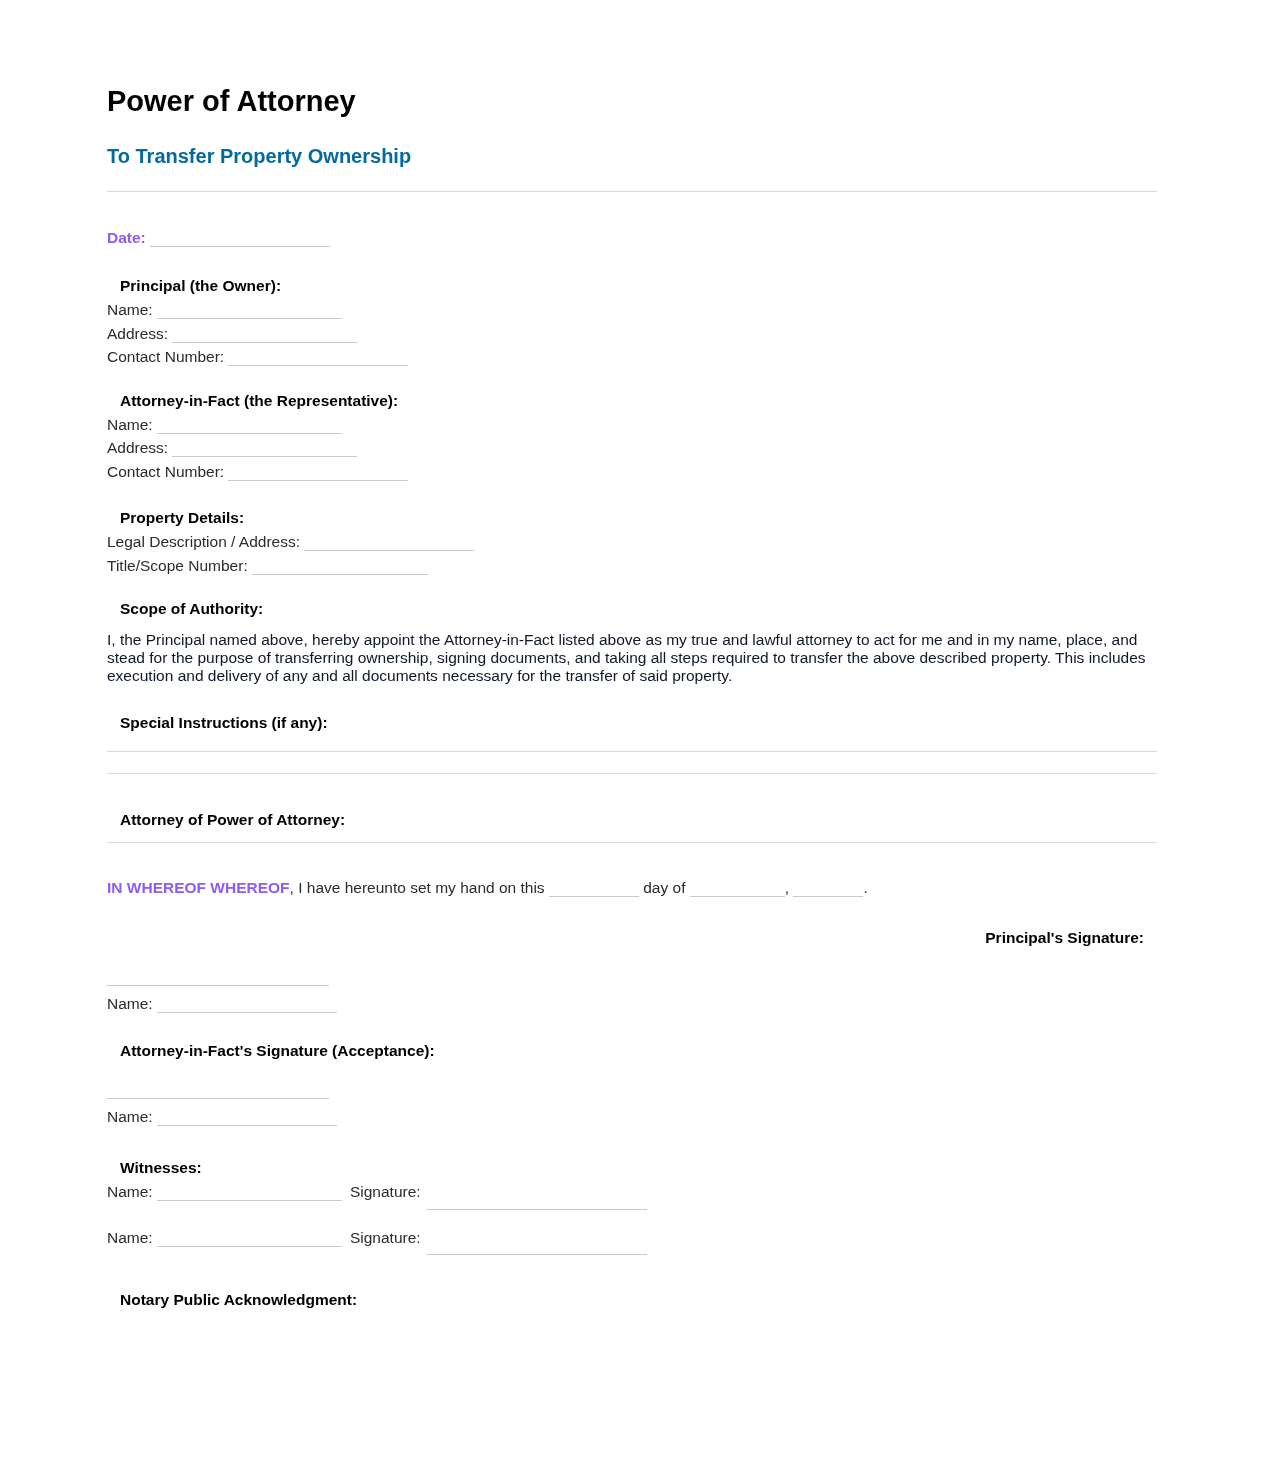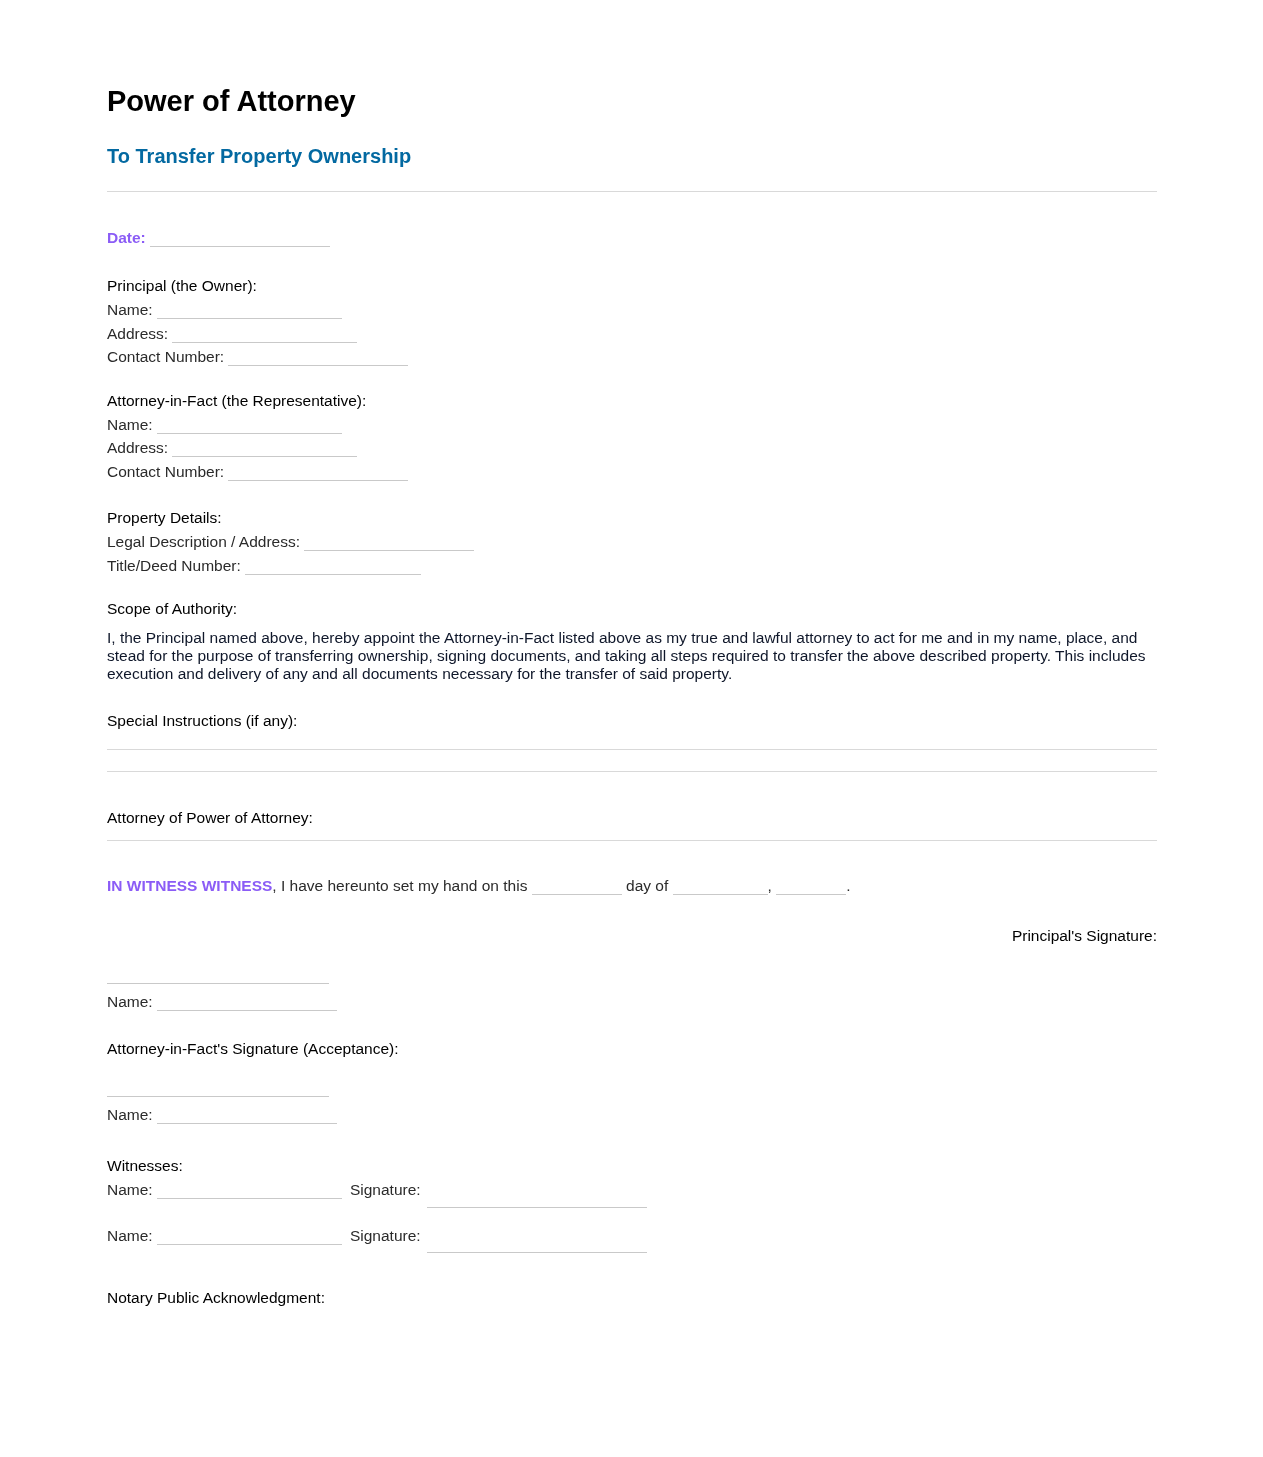--- a/index.html
+++ b/index.html
@@ -40,24 +40,24 @@
     border: none;
     border-bottom: 1px solid #d9d9d9;
   }
   .date-row {
     margin: 36px 0 0 0;
     font-size: 15.5px;
     line-height: 19px;
   }
   .bold-label { font-weight: 700; color: #8b5cf6; }
   .sec-h {
-    margin: 0;
+    margin: 13px;
     font-size: 15.5px;
     line-height: 19px;
-    font-weight: 400;
+    font-weight: 700;
     color: #000000;
   }
   .mt-principal   { margin-top: 29px; margin-bottom: 3px; }
   .mt-attorney    { margin-top: 22px; margin-bottom: 3px; }
   .mt-property    { margin-top: 25px; margin-bottom: 3px; }
   .mt-scope       { margin-top: 22px; }
   .mt-special     { margin-top: 28px; }
   .mt-duration    { margin-top: 36px; }
   .mt-psig        { margin-top: 31px; text-align: right; }
   .mt-asig        { margin-top: 25px; }
@@ -132,33 +132,33 @@
   <p class="row"><span>Address:</span> <span class="blank w185"></span></p>
   <p class="row"><span>Contact Number:</span> <span class="blank w180"></span></p>
 
   <p class="sec-h mt-attorney">Attorney-in-Fact (the Representative):</p>
   <p class="row"><span>Name:</span> <span class="blank w185"></span></p>
   <p class="row"><span>Address:</span> <span class="blank w185"></span></p>
   <p class="row"><span>Contact Number:</span> <span class="blank w180"></span></p>
 
   <p class="sec-h mt-property">Property Details:</p>
   <p class="row"><span>Legal Description / Address:</span> <span class="blank w170"></span></p>
-  <p class="row"><span>Title/Deed Number:</span> <span class="blank w176"></span></p>
+  <p class="row"><span>Title/Scope Number:</span> <span class="blank w176"></span></p>
 
   <p class="sec-h mt-scope">Scope of Authority:</p>
   <p class="scope-body">I, the Principal named above, hereby appoint the Attorney-in-Fact listed above as my true and lawful attorney to act for me and in my name, place, and stead for the purpose of transferring ownership, signing documents, and taking all steps required to transfer the above described property. This includes execution and delivery of any and all documents necessary for the transfer of said property.</p>
 
   <p class="sec-h mt-special">Special Instructions (if any):</p>
   <div class="full-line fl-1"></div>
   <div class="full-line fl-2"></div>
 
   <p class="sec-h mt-duration">Attorney of Power of Attorney:</p>
   <div class="full-line fl-3"></div>
 
-  <p class="witness-clause"><span class="bold-label">IN WITNESS WITNESS</span><span>, I have hereunto set my hand on this </span><span class="blank w90"></span><span> day of </span><span class="blank w95"></span><span>, </span><span class="blank w70"></span><span>.</span></p>
+  <p class="witness-clause"><span class="bold-label">IN WHEREOF WHEREOF</span><span>, I have hereunto set my hand on this </span><span class="blank w90"></span><span> day of </span><span class="blank w95"></span><span>, </span><span class="blank w70"></span><span>.</span></p>
 
   <p class="sec-h mt-psig">Principal's Signature:</p>
   <div class="sig-line"></div>
   <p class="row name-row"><span>Name:</span> <span class="blank w180"></span></p>
 
   <p class="sec-h mt-asig">Attorney-in-Fact's Signature (Acceptance):</p>
   <div class="sig-line"></div>
   <p class="row name-row"><span>Name:</span> <span class="blank w180"></span></p>
 
   <p class="sec-h mt-witnesses">Witnesses:</p>

